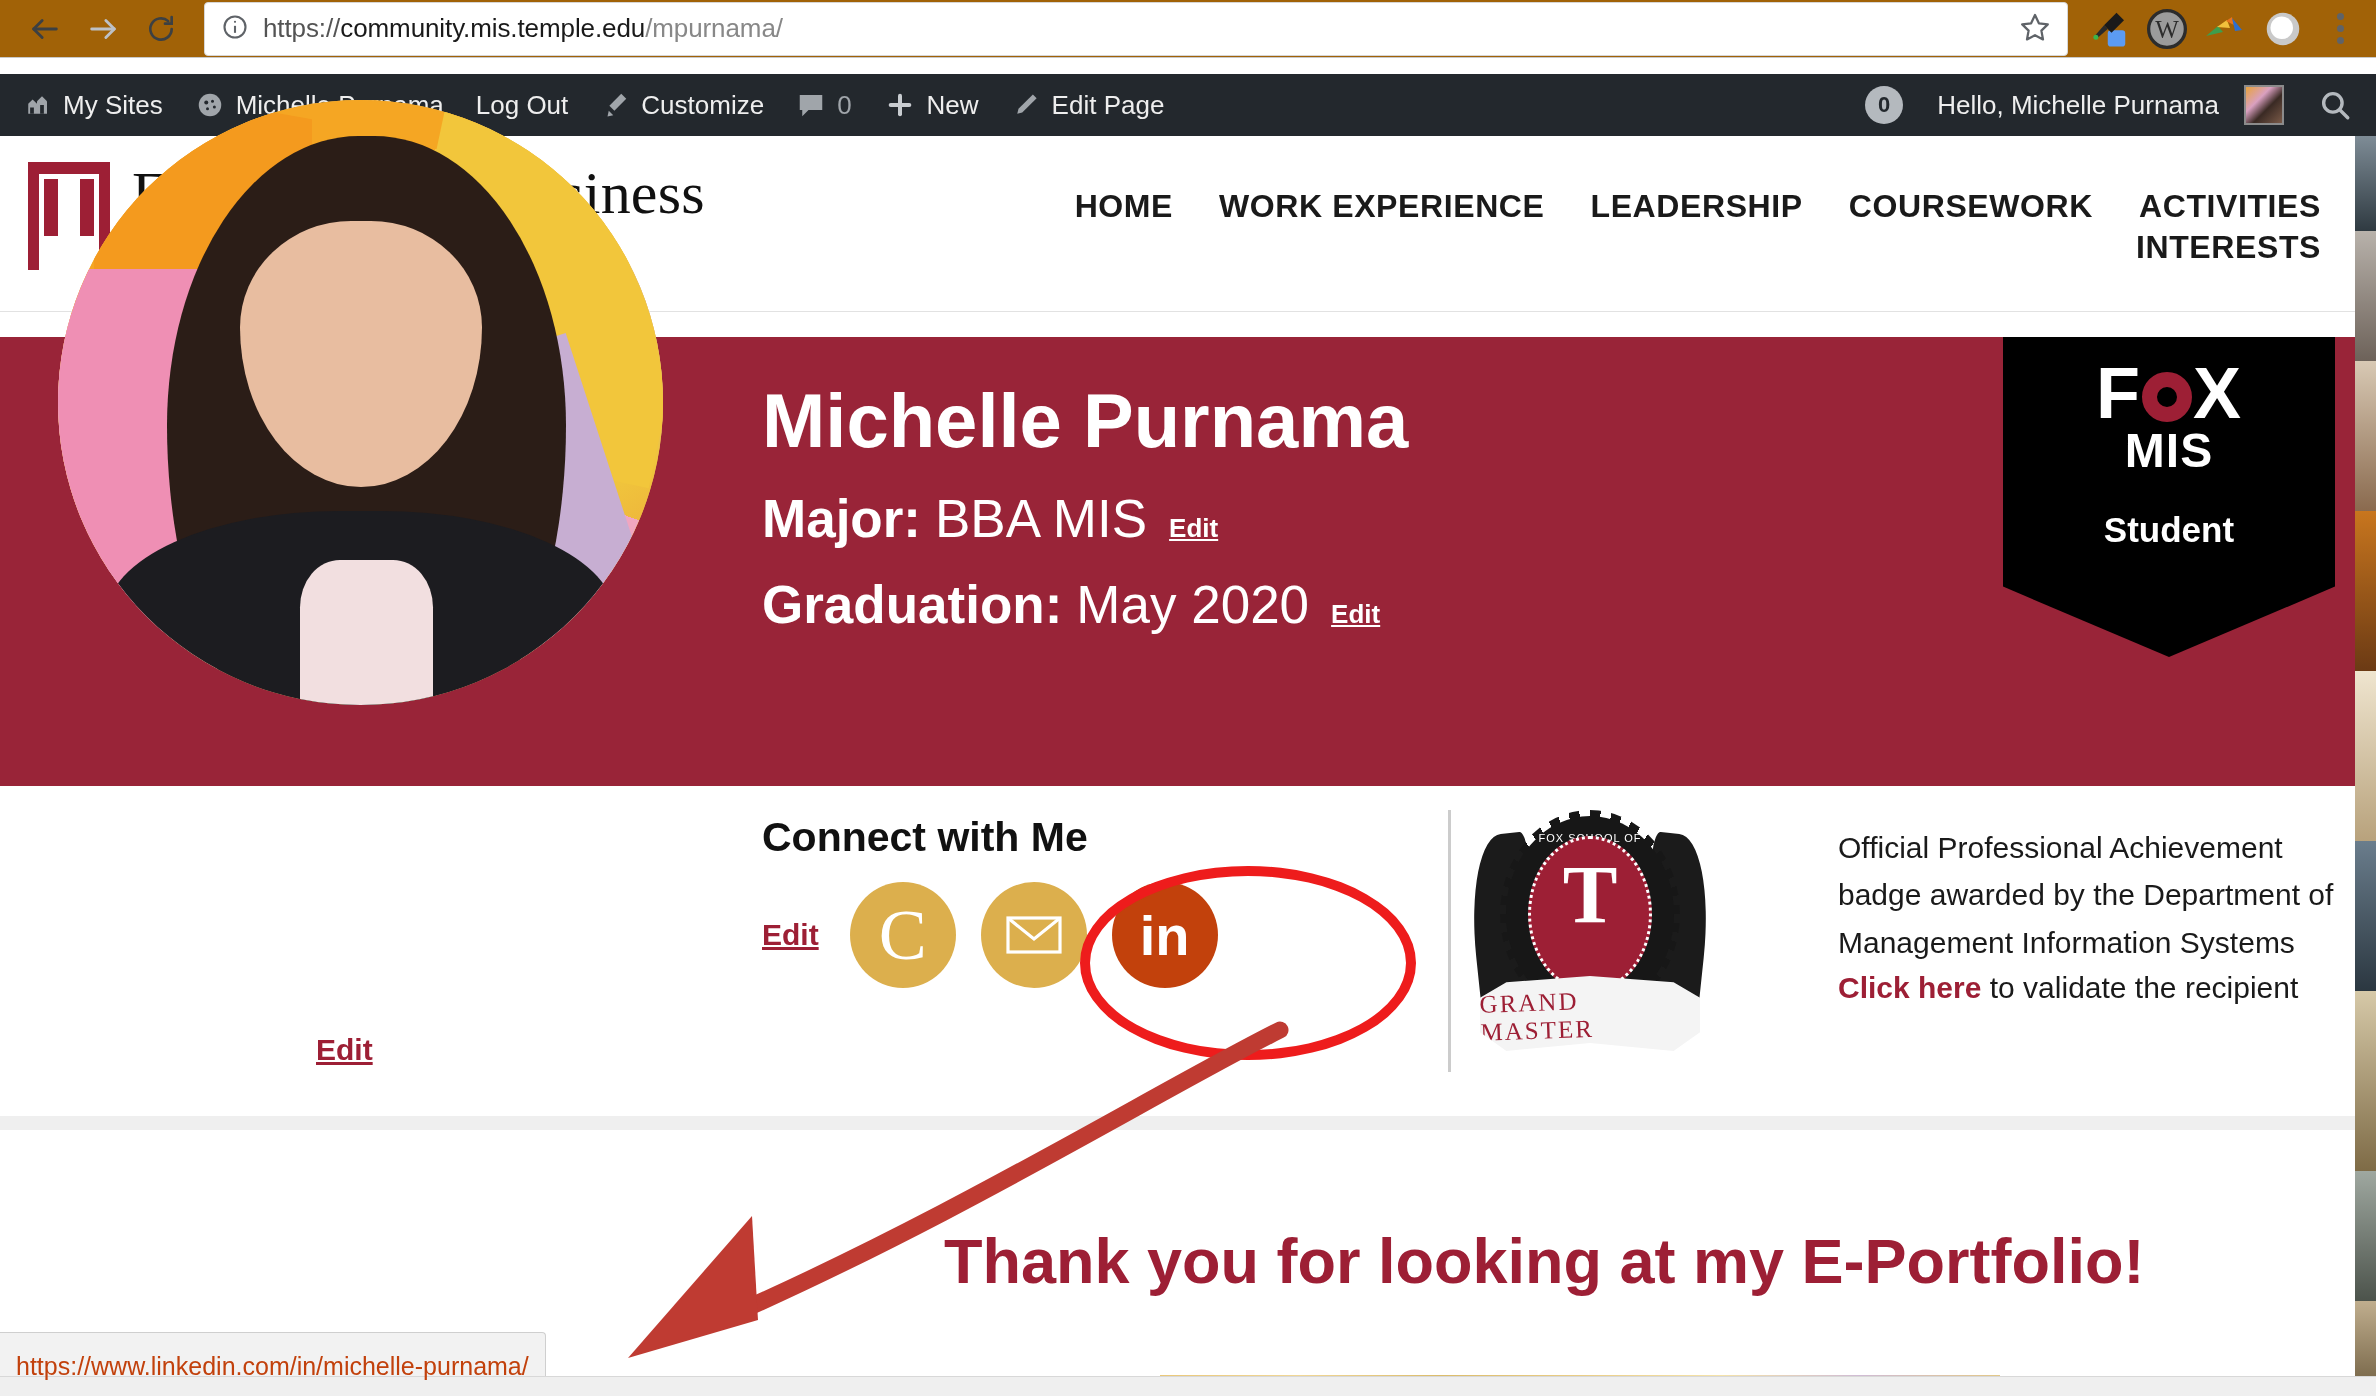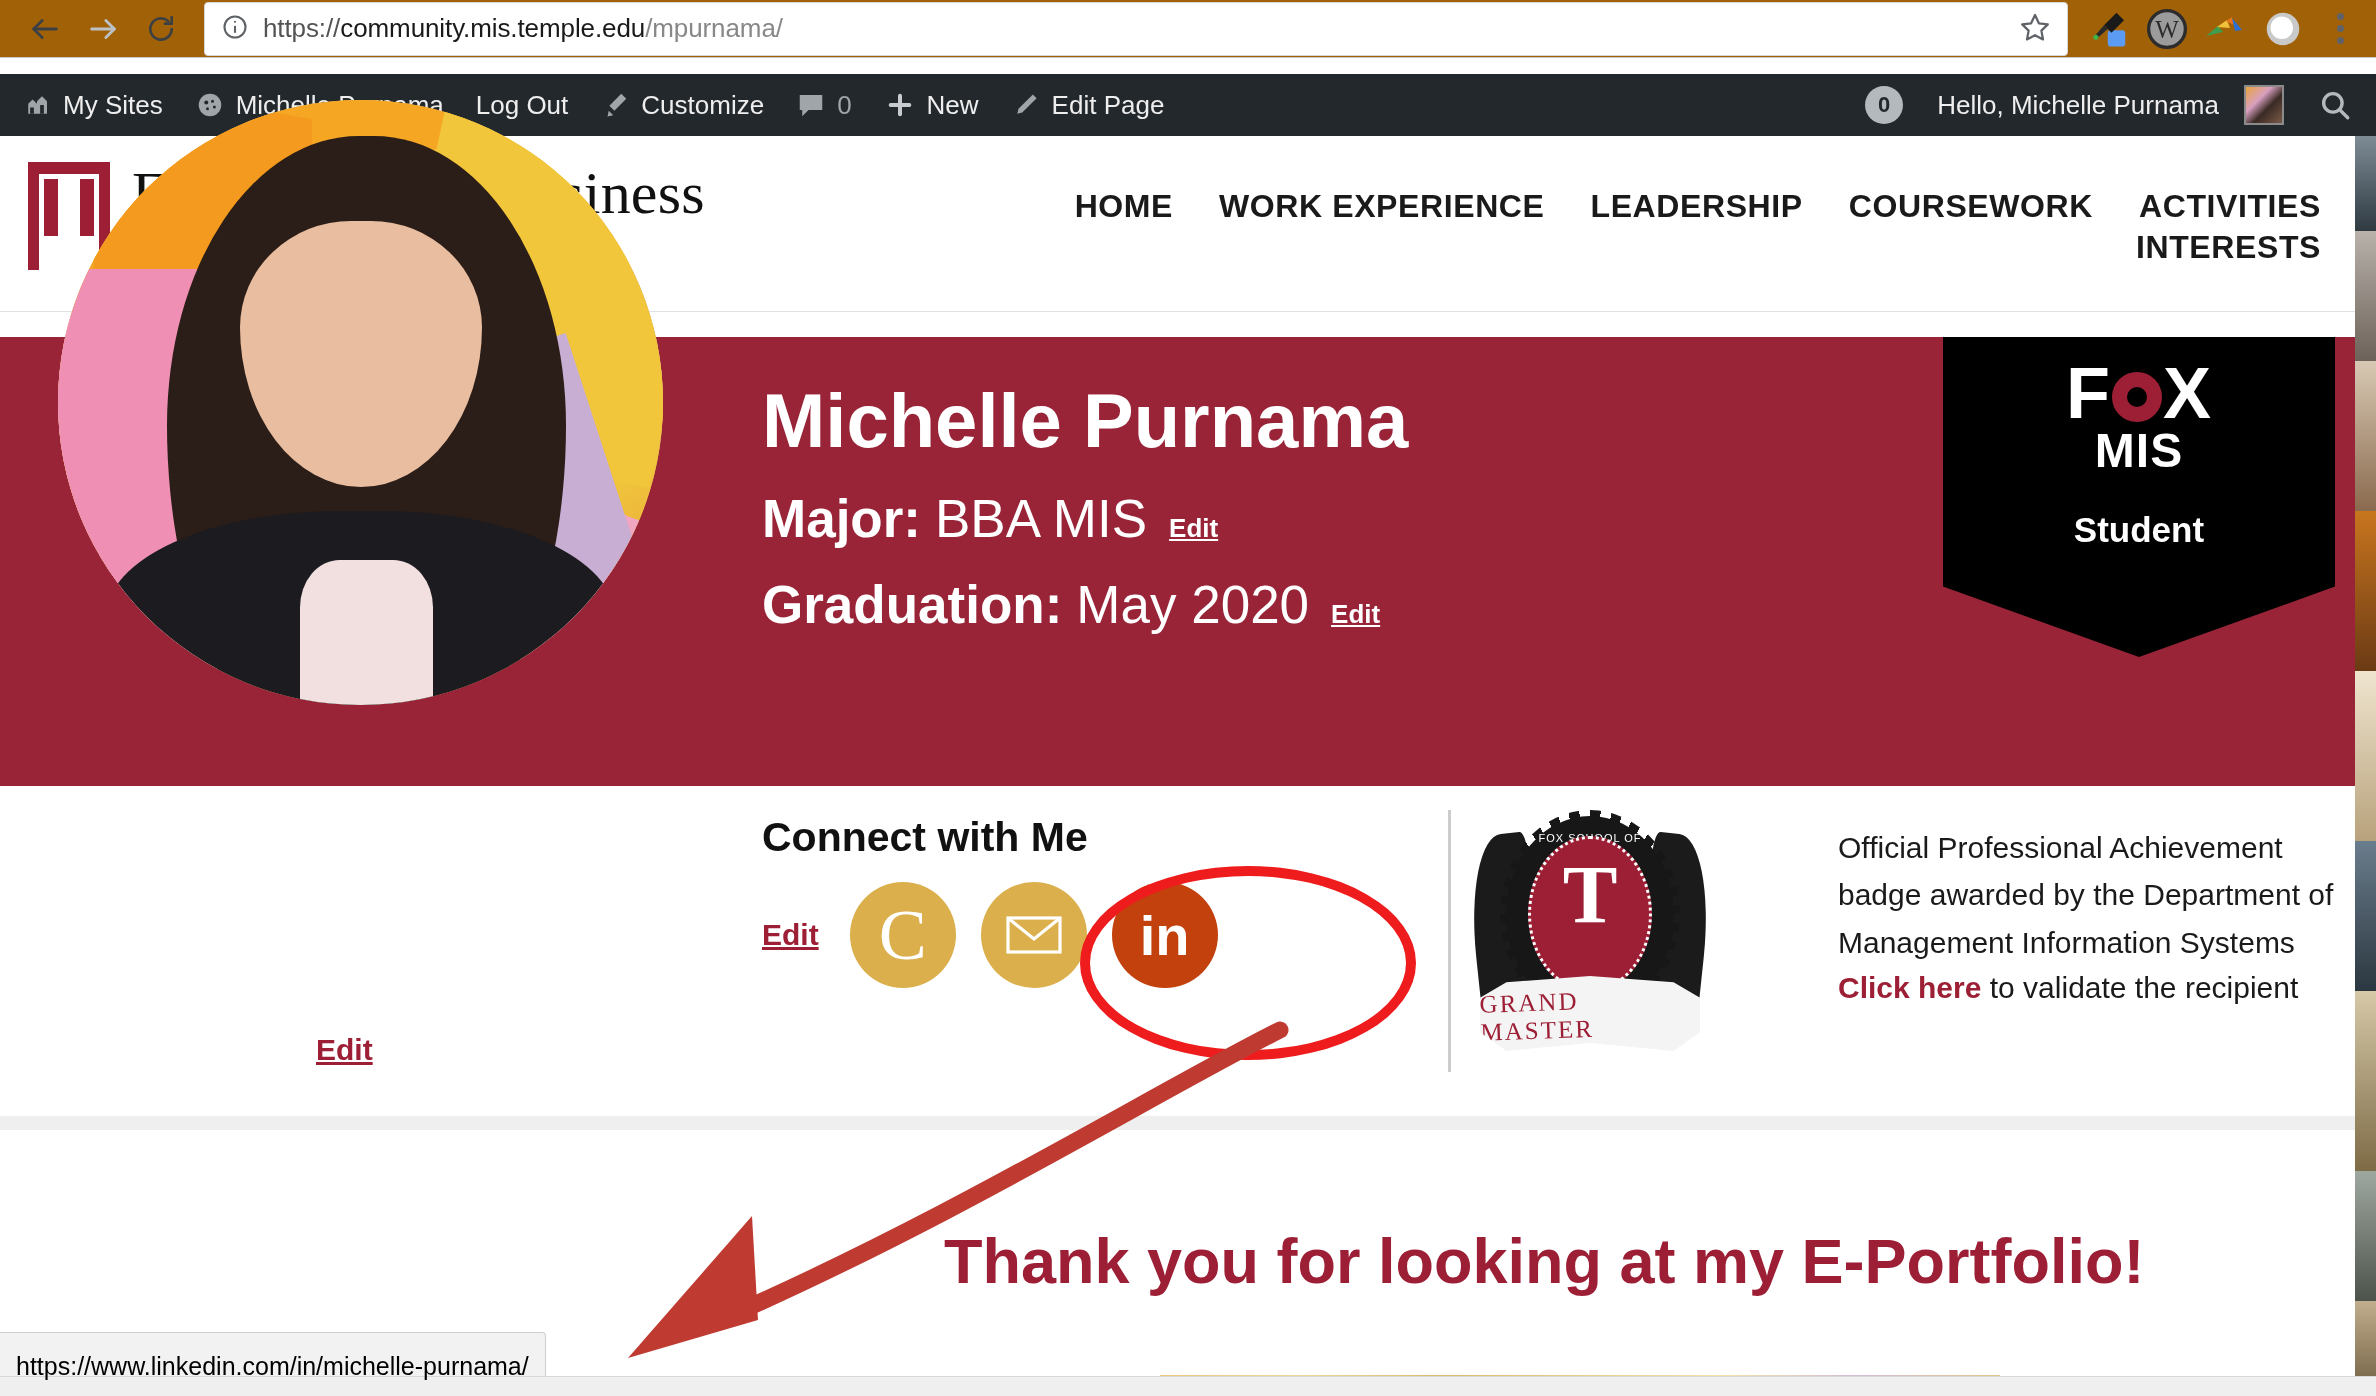--- a/index.html
+++ b/index.html
@@ -185,21 +185,21 @@
     font-size: 26px; font-weight: bold;
     color: #ffffff;
     text-decoration: underline;
     margin-left: 8px;
     cursor: pointer;
   }
 
   
   .mis-badge {
     position: absolute; right: 20px; top: 0;
-    width: 392px; height: 320px;
+    width: 332px; height: 320px;
     background: #000000;
     clip-path: polygon(0 0, 100% 0, 100% 78%, 50% 100%, 0 78%);
     display: flex; flex-direction: column; align-items: center;
     padding-top: 22px;
     color: #ffffff;
   }
   .mis-fox {
     font-size: 72px; font-weight: bold; letter-spacing: 1px; line-height: 0.96;
   }
   .mis-fox .o-ring {
@@ -421,21 +421,21 @@
     background: #f2f2f2;
     border: 1px solid #cfcfcf;
     border-left: none;
     border-bottom: none;
     border-radius: 0 4px 0 0;
     display: flex; align-items: center;
     padding: 0 16px;
     z-index: 60;
   }
   .status-bar span {
-    font-size: 25px; color: #000000;
+    font-size: 25px; color: #c2410c;
     font-family: "Liberation Sans", sans-serif;
     white-space: nowrap;
     margin-top: 24px;
   }
   .page-bottom-bar {
     position: absolute; left: 0; bottom: 0;
     width: 2376px; height: 20px;
     background: #efefef;
     border-top: 1px solid #d8d8d8;
   }

